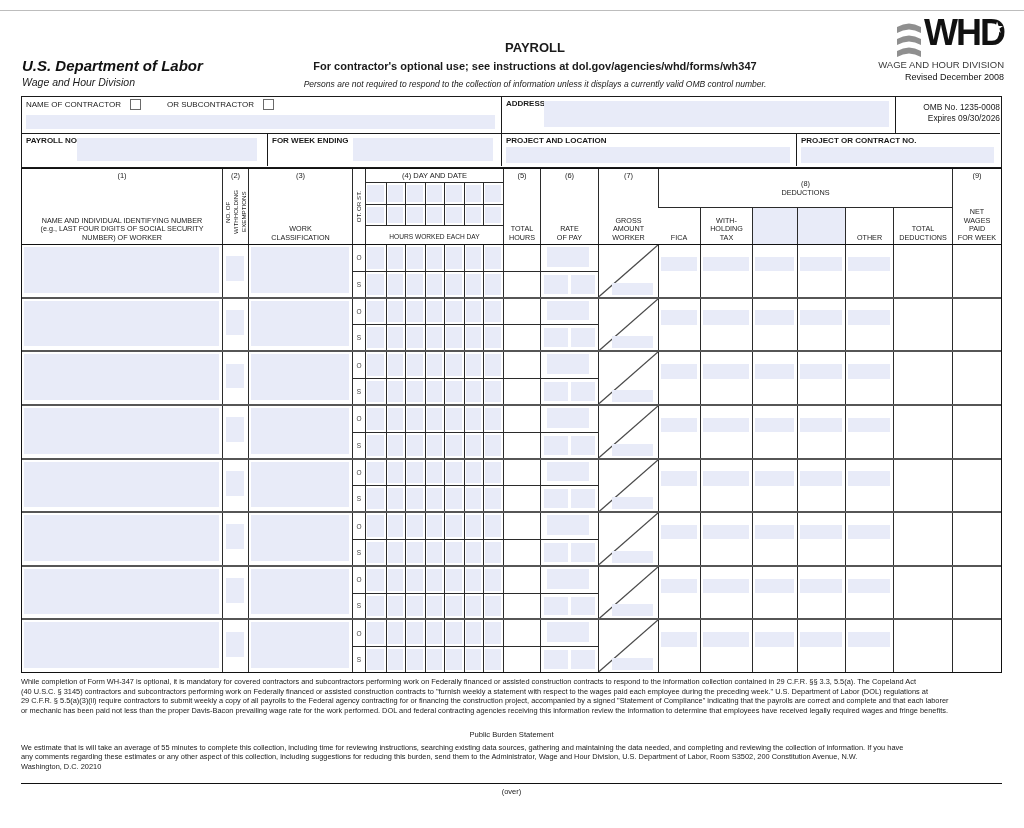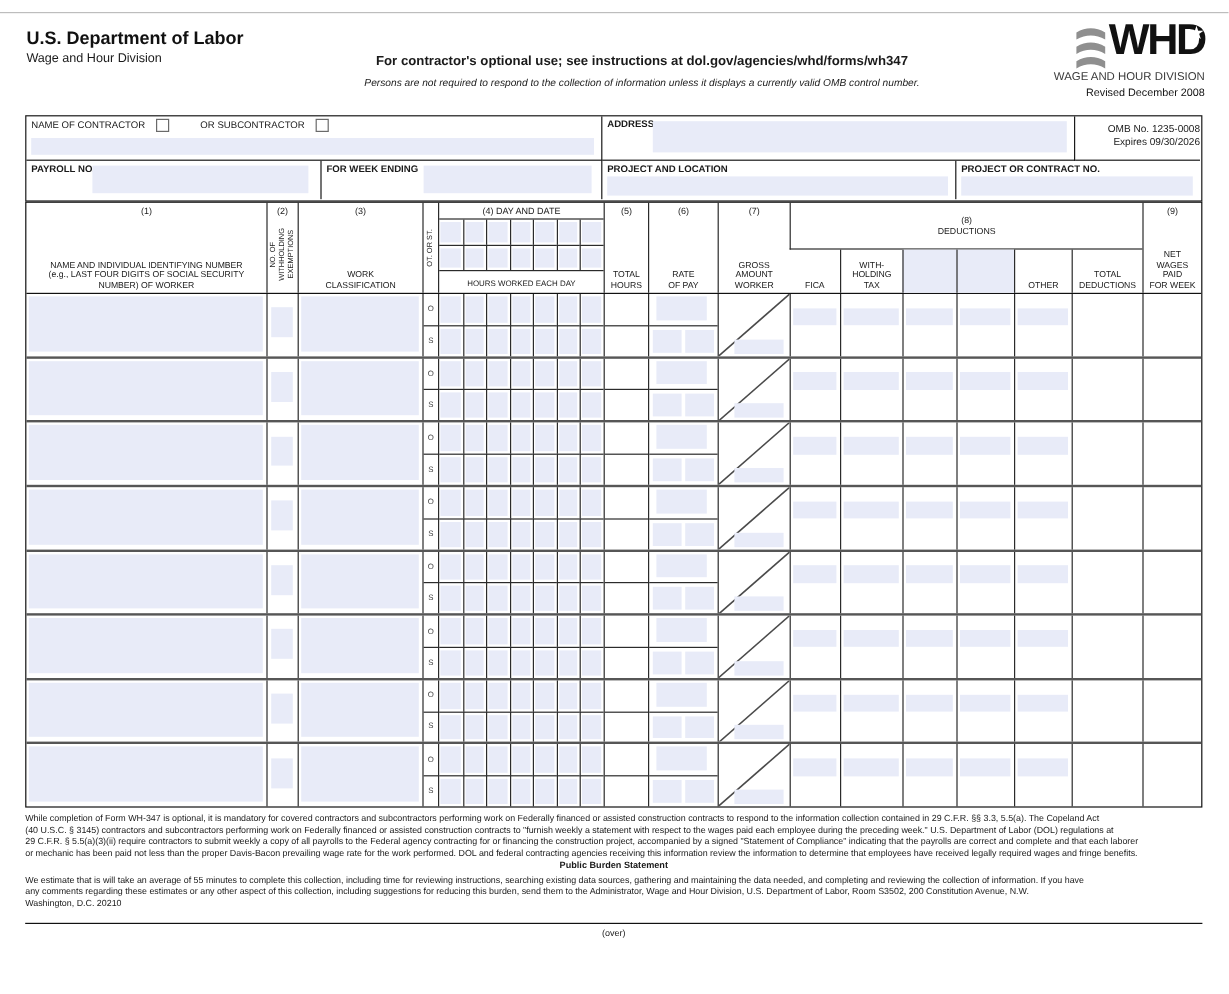--- a/index.html
+++ b/index.html
@@ -1,20 +1,20 @@
 <!DOCTYPE html>
 <html><head>
 <meta charset="utf-8">
 <style>
   html,body{margin:0;padding:0;background:#fff;}
   .page{position:relative;width:1024px;height:828px;background:#fff;font-family:"Liberation Sans",sans-serif;color:#1a1a1a;overflow:hidden;}
   .topline{position:absolute;top:10px;left:0;width:100%;height:1px;background:#bdbdbd;}
 
   
-  .agency{position:absolute;left:22px;top:24px;}
+  .agency{position:absolute;left:22px;top:57px;font-style:italic;}
   .agency .name{font-size:15px;font-weight:bold;color:#111;}
   .agency .div{font-size:10.5px;margin-top:2px;}
   .titleblock{position:absolute;left:230px;top:40px;width:610px;text-align:center;}
   .titleblock .t1{font-size:13px;font-weight:bold;}
   .titleblock .t2{font-size:11px;font-weight:bold;margin-top:5px;}
   .titleblock .t3{font-size:8.5px;font-style:italic;margin-top:7px;}
   .logo{position:absolute;top:16px;right:20px;width:138px;}
   .logorow{display:flex;align-items:flex-start;justify-content:flex-end;}
   .stripes{margin-top:4px;margin-right:2px;}
   .logotext{position:relative;font-size:36px;font-weight:bold;letter-spacing:-2px;line-height:0.95;color:#111;}
@@ -91,36 +91,37 @@
   .f-rate-s1{left:3px;width:24px;top:3px;bottom:3px;position:absolute;background:#e8ebf8;}
   .f-rate-s2{left:30px;width:24px;top:3px;bottom:3px;position:absolute;background:#e8ebf8;}
   .diag{position:absolute;inset:0;width:100%;height:100%;}
   .diag line{stroke:#4a4a4a;stroke-width:1.3;vector-effect:non-scaling-stroke;}
   .f-gross{left:13px;right:5px;bottom:2px;height:12px;}
   .f-ded{left:2px;right:3px;top:23%;height:28%;}
 
   
   .footer{position:absolute;left:21px;top:677px;width:981px;font-size:7.4px;color:#1a1a1a;}
   .fpar{white-space:pre-line;line-height:1.3;}
-  .burden{font-weight:bold;text-align:center;font-size:7.6px;}
+  .burden{font-weight:normal;text-align:center;margin-top:14px;font-size:7.6px;}
   .fpar2{white-space:pre-line;line-height:1.3;margin-top:4px;}
   .overline{border-top:1.2px solid #111;margin-top:12px;height:0;}
   .over{text-align:center;font-size:7.5px;margin-top:3px;}
 </style>
 </head>
 <body>
 
 <div class="page">
   <div class="topline"></div>
 
   <div class="agency">
     <div class="name">U.S. Department of Labor</div>
     <div class="div">Wage and Hour Division</div>
   </div>
   <div class="titleblock">
+    <div class="t1">PAYROLL</div>
     <div class="t2">For contractor's optional use; see instructions at dol.gov/agencies/whd/forms/wh347</div>
     <div class="t3">Persons are not required to respond to the collection of information unless it displays a currently valid OMB control number.</div>
   </div>
   <div class="logo">
     <div class="logorow">
       <svg class="stripes" width="26" height="38" viewBox="0 0 26 38">
         <path d="M1 7 Q13 0 25 7 L25 13 Q13 6 1 13 Z" fill="#8f8f8f"></path>
         <path d="M1 19 Q13 12 25 19 L25 25 Q13 18 1 25 Z" fill="#8f8f8f"></path>
         <path d="M1 31 Q13 24 25 31 L25 37 Q13 30 1 37 Z" fill="#8f8f8f"></path>
       </svg>

